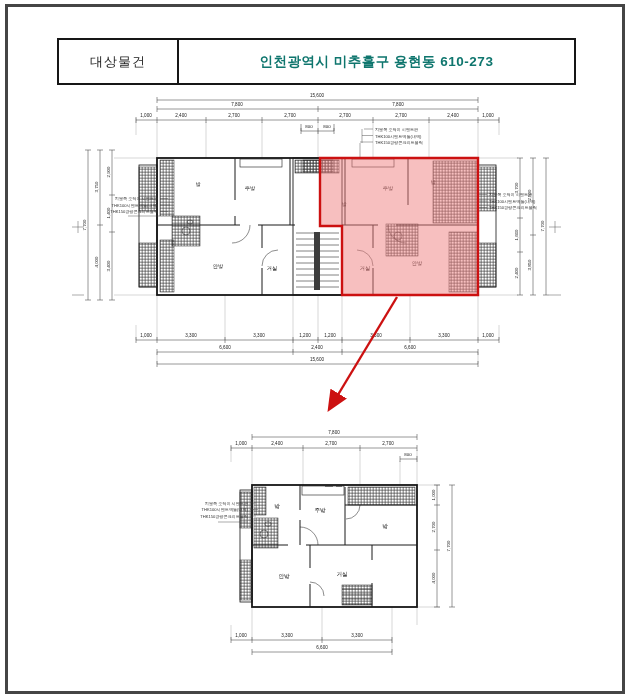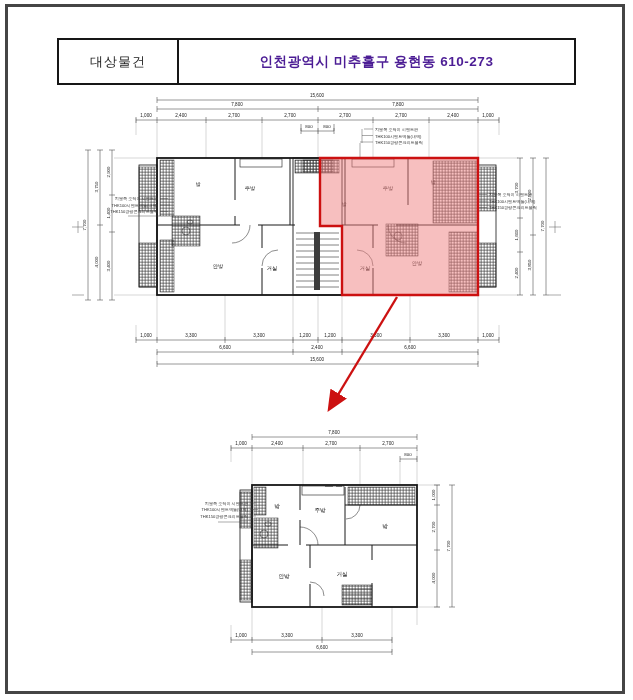--- a/index.html
+++ b/index.html
@@ -1,20 +1,20 @@
 <!DOCTYPE html>
 <html><head>
 <meta charset="utf-8">
 <style>
   html,body{margin:0;padding:0;background:#fff;}
   .page{position:relative;width:633px;height:700px;background:#fff;font-family:"Liberation Sans",sans-serif;overflow:hidden;}
   .page-frame{position:absolute;left:5px;top:4px;width:620px;height:690px;border:3px solid #454545;box-sizing:border-box;}
   .header-table{position:absolute;left:57px;top:38px;width:519px;height:47px;display:flex;border:2px solid #161616;box-sizing:border-box;background:#fff;}
   .header-cell-label{width:118px;border-right:2px solid #161616;display:flex;align-items:center;justify-content:center;font-size:13px;color:#222;letter-spacing:1px;}
-  .header-cell-address{flex:1;display:flex;flex-direction:column;align-items:center;justify-content:center;font-size:13.5px;font-weight:600;color:#4c1d95;line-height:1.45;letter-spacing:.5px;}
+  .header-cell-address{flex:1;display:flex;flex-direction:column;align-items:center;justify-content:center;font-size:13.5px;font-weight:600;color:#0f766e;line-height:1.45;letter-spacing:.5px;}
   svg text{font-family:"Liberation Sans",sans-serif;fill:#222;}
   .dim{font-size:4.6px;}
   .dimr{font-size:4.4px;}
   .room{font-size:5.2px;fill:#111;}
   .roomd{font-size:5.6px;fill:#111;}
   .ann{font-size:4.1px;fill:#333;}
 </style>
 </head>
 <body>
 

